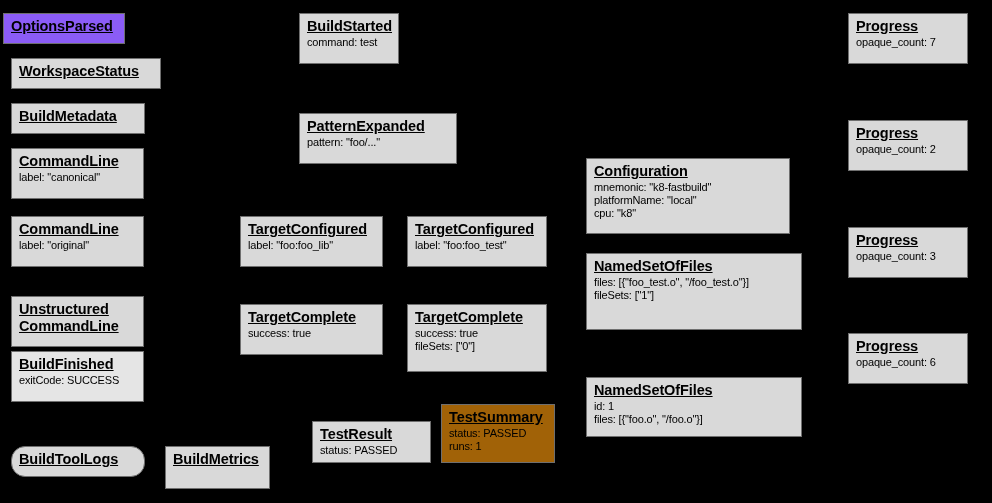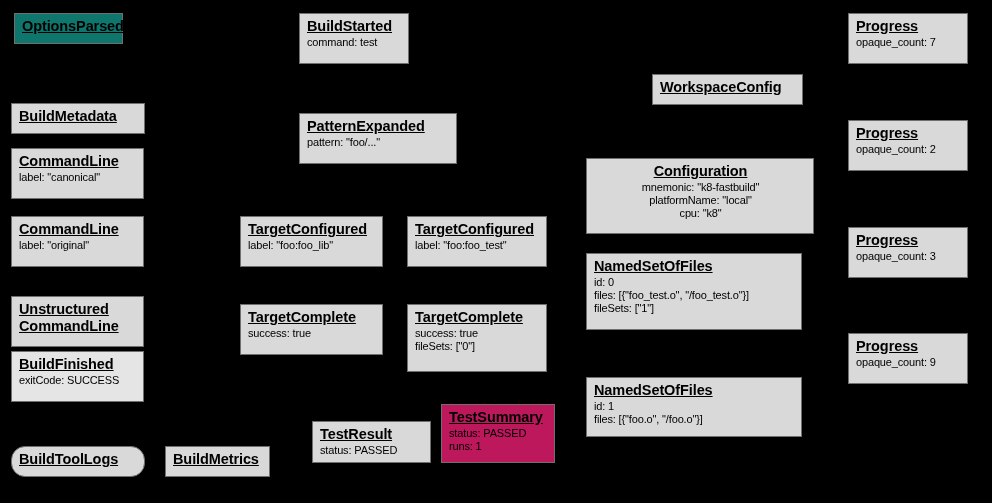--- a/index.html
+++ b/index.html
@@ -45,22 +45,25 @@
     letter-spacing: -0.15px;
   }
   .title-only .node-title {
     margin-bottom: 0;
   }
 </style>
 </head>
 <body>
 
 <div id="canvas" style="background: rgb(0, 0, 0);">
-    <div class="node title-only" style="left: 14px; top: 13px; width: 109px; height: 31px; background: #0f766e; border-color: rgb(111, 111, 111); color: rgb(0, 0, 0);">
+    <div class="node title-only" style="left: 3px; top: 13px; width: 122px; height: 31px; background: #8b5cf6; border-color: rgb(111, 111, 111); color: rgb(0, 0, 0);">
       <span class="node-title">OptionsParsed</span>
+    </div>
+    <div class="node title-only" style="left: 11px; top: 58px; width: 150px; height: 31px; background: rgb(217, 217, 217); border-color: rgb(111, 111, 111); color: rgb(0, 0, 0);">
+      <span class="node-title">WorkspaceStatus</span>
     </div>
     <div class="node title-only" style="left: 11px; top: 103px; width: 134px; height: 31px; background: rgb(217, 217, 217); border-color: rgb(111, 111, 111); color: rgb(0, 0, 0);">
       <span class="node-title">BuildMetadata</span>
     </div>
     <div class="node" style="left: 11px; top: 148px; width: 133px; height: 51px; background: rgb(217, 217, 217); border-color: rgb(111, 111, 111); color: rgb(0, 0, 0);">
       <span class="node-title">CommandLine</span>
       <span class="node-field">label: "canonical"</span>
     </div>
     <div class="node" style="left: 11px; top: 216px; width: 133px; height: 51px; background: rgb(217, 217, 217); border-color: rgb(111, 111, 111); color: rgb(0, 0, 0);">
       <span class="node-title">CommandLine</span>
@@ -69,24 +72,24 @@
     <div class="node title-only" style="left: 11px; top: 296px; width: 133px; height: 51px; background: rgb(217, 217, 217); border-color: rgb(111, 111, 111); color: rgb(0, 0, 0);">
       <span class="node-title wrap">Unstructured CommandLine</span>
     </div>
     <div class="node" style="left: 11px; top: 351px; width: 133px; height: 51px; background: #e5e5e5; border-color: rgb(111, 111, 111); color: rgb(0, 0, 0);">
       <span class="node-title">BuildFinished</span>
       <span class="node-field">exitCode: SUCCESS</span>
     </div>
     <div class="node title-only" style="left: 11px; top: 446px; width: 134px; height: 31px; background: rgb(217, 217, 217); border-color: rgb(111, 111, 111); color: rgb(0, 0, 0); border-radius: 14px;">
       <span class="node-title">BuildToolLogs</span>
     </div>
-    <div class="node title-only" style="left: 165px; top: 446px; width: 105px; height: 31px; background: rgb(217, 217, 217); border-color: rgb(111, 111, 111); color: rgb(0, 0, 0);">
+    <div class="node title-only" style="left: 165px; top: 446px; width: 105px; height: 43px; background: rgb(217, 217, 217); border-color: rgb(111, 111, 111); color: rgb(0, 0, 0);">
       <span class="node-title">BuildMetrics</span>
     </div>
-    <div class="node" style="left: 299px; top: 13px; width: 110px; height: 51px; background: rgb(217, 217, 217); border-color: rgb(111, 111, 111); color: rgb(0, 0, 0);">
+    <div class="node" style="left: 299px; top: 13px; width: 100px; height: 51px; background: rgb(217, 217, 217); border-color: rgb(111, 111, 111); color: rgb(0, 0, 0);">
       <span class="node-title">BuildStarted</span>
       <span class="node-field">command: test</span>
     </div>
     <div class="node" style="left: 299px; top: 113px; width: 158px; height: 51px; background: rgb(217, 217, 217); border-color: rgb(111, 111, 111); color: rgb(0, 0, 0);">
       <span class="node-title">PatternExpanded</span>
       <span class="node-field">pattern: "foo/..."</span>
     </div>
     <div class="node" style="left: 240px; top: 216px; width: 143px; height: 51px; background: rgb(217, 217, 217); border-color: rgb(111, 111, 111); color: rgb(0, 0, 0);">
       <span class="node-title">TargetConfigured</span>
       <span class="node-field">label: "foo:foo_lib"</span>
@@ -101,37 +104,33 @@
     </div>
     <div class="node" style="left: 407px; top: 304px; width: 140px; height: 68px; background: rgb(217, 217, 217); border-color: rgb(111, 111, 111); color: rgb(0, 0, 0);">
       <span class="node-title">TargetComplete</span>
       <span class="node-field">success: true</span>
       <span class="node-field">fileSets: ["0"]</span>
     </div>
     <div class="node" style="left: 312px; top: 421px; width: 119px; height: 42px; background: rgb(217, 217, 217); border-color: rgb(111, 111, 111); color: rgb(0, 0, 0);">
       <span class="node-title">TestResult</span>
       <span class="node-field">status: PASSED</span>
     </div>
-    <div class="node" style="left: 441px; top: 404px; width: 114px; height: 59px; background: #be185d; border-color: rgb(111, 111, 111); color: rgb(0, 0, 0);">
+    <div class="node" style="left: 441px; top: 404px; width: 114px; height: 59px; background: #a16207; border-color: rgb(111, 111, 111); color: rgb(0, 0, 0);">
       <span class="node-title">TestSummary</span>
       <span class="node-field">status: PASSED</span>
       <span class="node-field">runs: 1</span>
     </div>
-    <div class="node title-only" style="left: 652px; top: 74px; width: 151px; height: 31px; background: rgb(217, 217, 217); border-color: rgb(111, 111, 111); color: rgb(0, 0, 0);">
-      <span class="node-title">WorkspaceConfig</span>
-    </div>
-    <div class="node" style="left: 586px; top: 158px; width: 228px; height: 76px; background: rgb(217, 217, 217); border-color: rgb(111, 111, 111); color: rgb(0, 0, 0); text-align: center;">
+    <div class="node" style="left: 586px; top: 158px; width: 204px; height: 76px; background: rgb(217, 217, 217); border-color: rgb(111, 111, 111); color: rgb(0, 0, 0);">
       <span class="node-title">Configuration</span>
       <span class="node-field">mnemonic: "k8-fastbuild"</span>
       <span class="node-field">platformName: "local"</span>
       <span class="node-field">cpu: "k8"</span>
     </div>
     <div class="node" style="left: 586px; top: 253px; width: 216px; height: 77px; background: rgb(217, 217, 217); border-color: rgb(111, 111, 111); color: rgb(0, 0, 0);">
       <span class="node-title">NamedSetOfFiles</span>
-      <span class="node-field">id: 0</span>
       <span class="node-field">files: [{"foo_test.o", "/foo_test.o"}]</span>
       <span class="node-field">fileSets: ["1"]</span>
     </div>
     <div class="node" style="left: 586px; top: 377px; width: 216px; height: 60px; background: rgb(217, 217, 217); border-color: rgb(111, 111, 111); color: rgb(0, 0, 0);">
       <span class="node-title">NamedSetOfFiles</span>
       <span class="node-field">id: 1</span>
       <span class="node-field">files: [{"foo.o", "/foo.o"}]</span>
     </div>
     <div class="node" style="left: 848px; top: 13px; width: 120px; height: 51px; background: rgb(217, 217, 217); border-color: rgb(111, 111, 111); color: rgb(0, 0, 0);">
       <span class="node-title">Progress</span>
@@ -140,15 +139,15 @@
     <div class="node" style="left: 848px; top: 120px; width: 120px; height: 51px; background: rgb(217, 217, 217); border-color: rgb(111, 111, 111); color: rgb(0, 0, 0);">
       <span class="node-title">Progress</span>
       <span class="node-field">opaque_count: 2</span>
     </div>
     <div class="node" style="left: 848px; top: 227px; width: 120px; height: 51px; background: rgb(217, 217, 217); border-color: rgb(111, 111, 111); color: rgb(0, 0, 0);">
       <span class="node-title">Progress</span>
       <span class="node-field">opaque_count: 3</span>
     </div>
     <div class="node" style="left: 848px; top: 333px; width: 120px; height: 51px; background: rgb(217, 217, 217); border-color: rgb(111, 111, 111); color: rgb(0, 0, 0);">
       <span class="node-title">Progress</span>
-      <span class="node-field">opaque_count: 9</span>
+      <span class="node-field">opaque_count: 6</span>
     </div>
   </div>
 
 </body></html>

